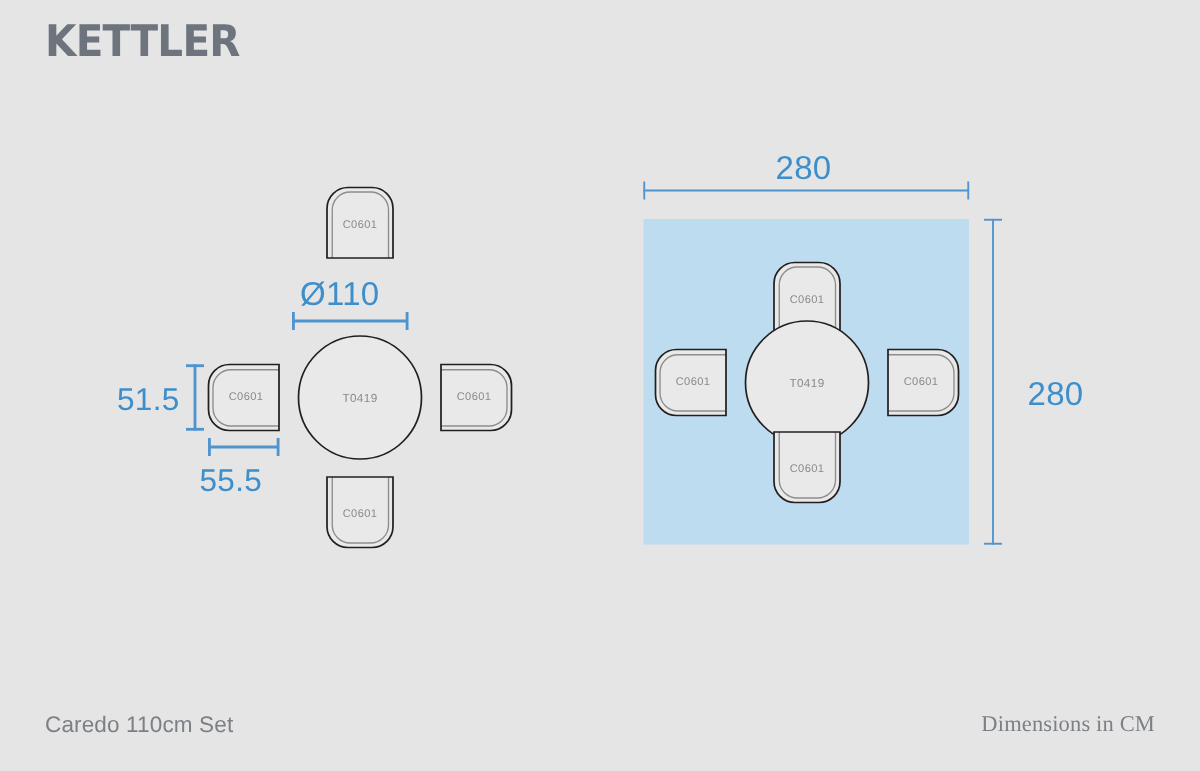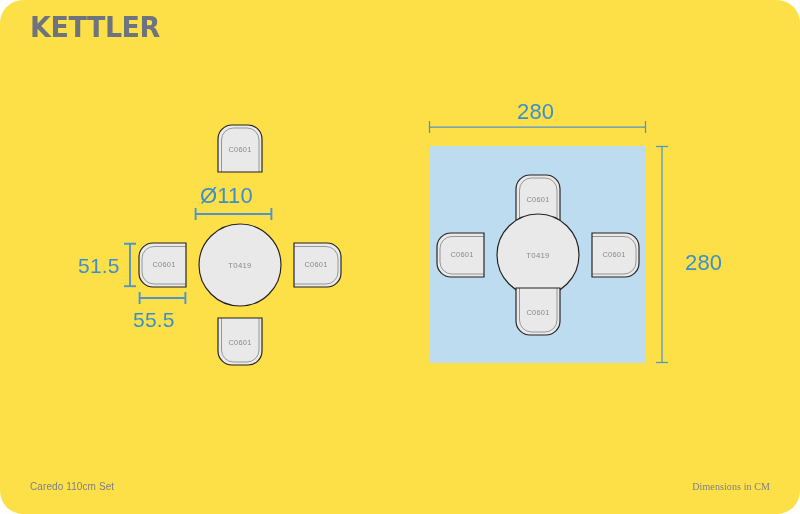--- a/index.html
+++ b/index.html
@@ -9,23 +9,22 @@
     background: #ffffff;
   }
   body {
     font-family: "Liberation Sans", sans-serif;
     -webkit-font-smoothing: antialiased;
   }
   #page {
     position: relative;
     width: 800px;
     height: 514px;
-    background: #fde047;
+    background: #e5e5e5;
     overflow: hidden;
-    border-radius: 23px;
   }
 
   
   .brand {
     position: absolute;
     left: 30px;
     top: 13px;
     font-family: "DejaVu Sans", sans-serif;
     font-weight: 700;
     font-size: 29px;
@@ -35,21 +34,21 @@
     transform-origin: left center;
     line-height: 1;
     white-space: nowrap;
     user-select: none;
   }
 
   
   .footer-left, .footer-right {
     position: absolute;
     bottom: 22px;
-    font-size: 10px;
+    font-size: 15px;
     color: #7c8086;
     letter-spacing: 0.1px;
     white-space: nowrap;
   }
   .footer-left  { left: 30px; }
   .footer-right { right: 30px; font-family: Liberation Serif, serif; }
 
   
   .diagram {
     position: absolute;

